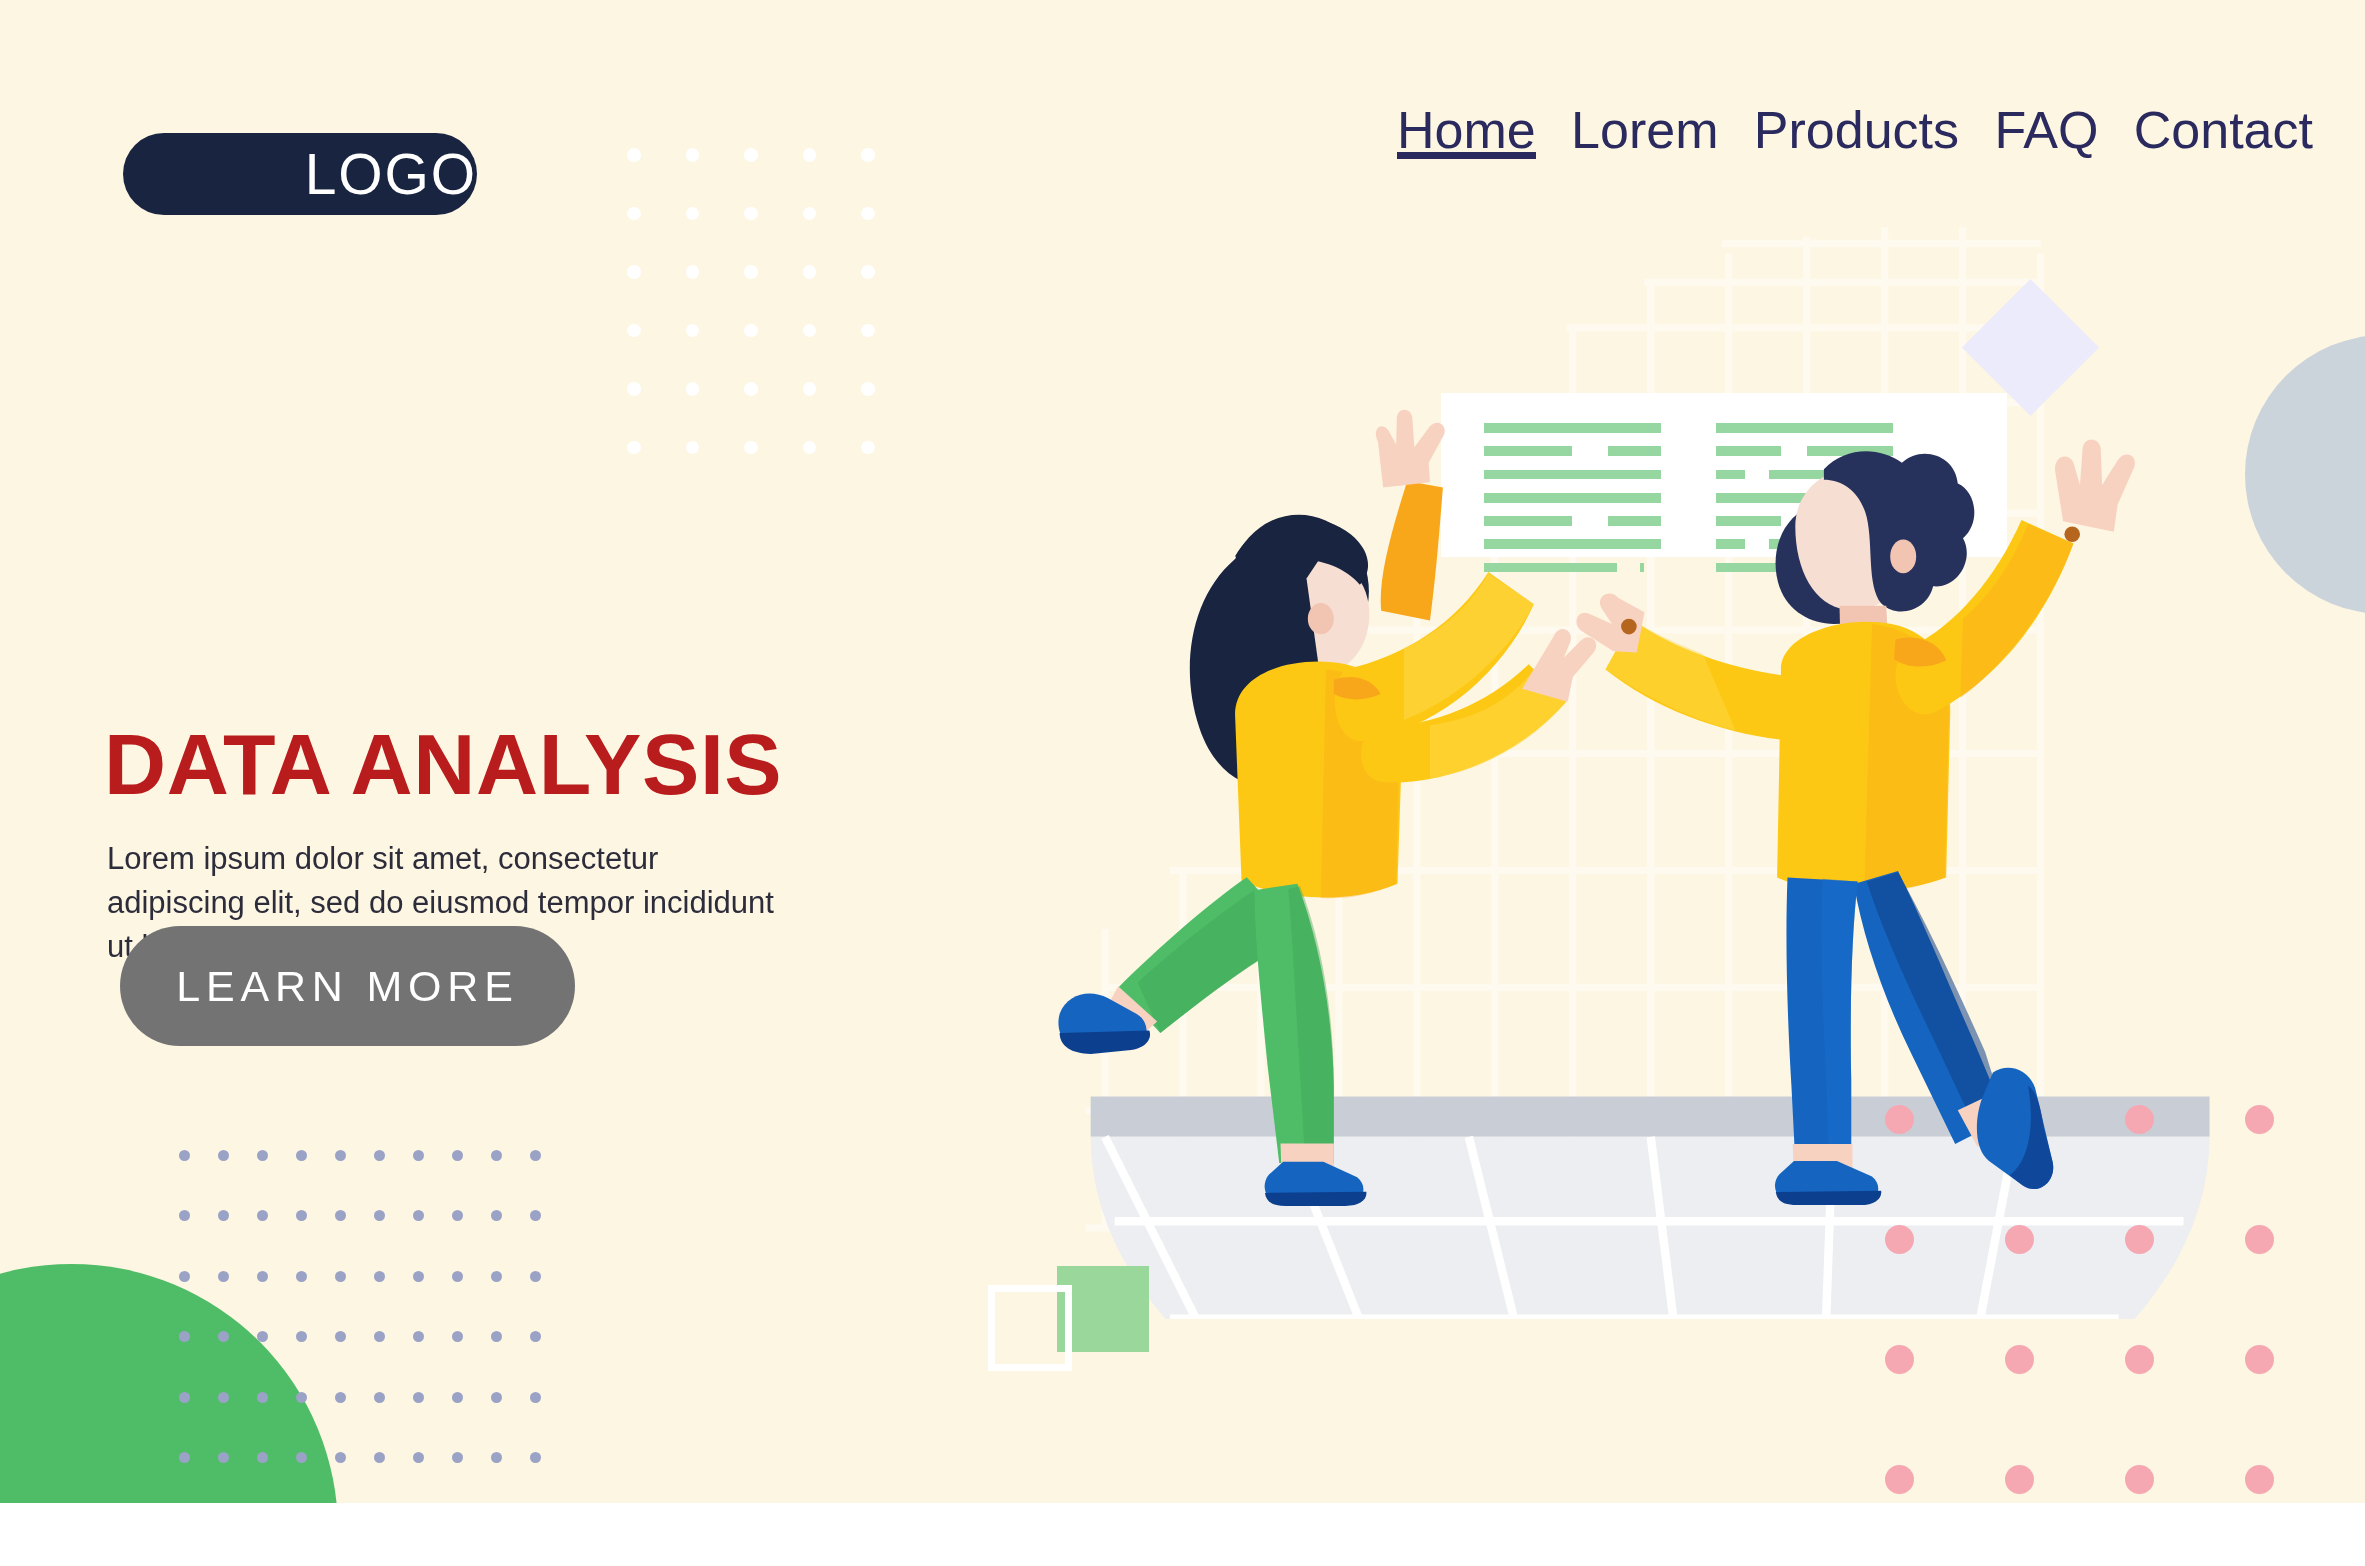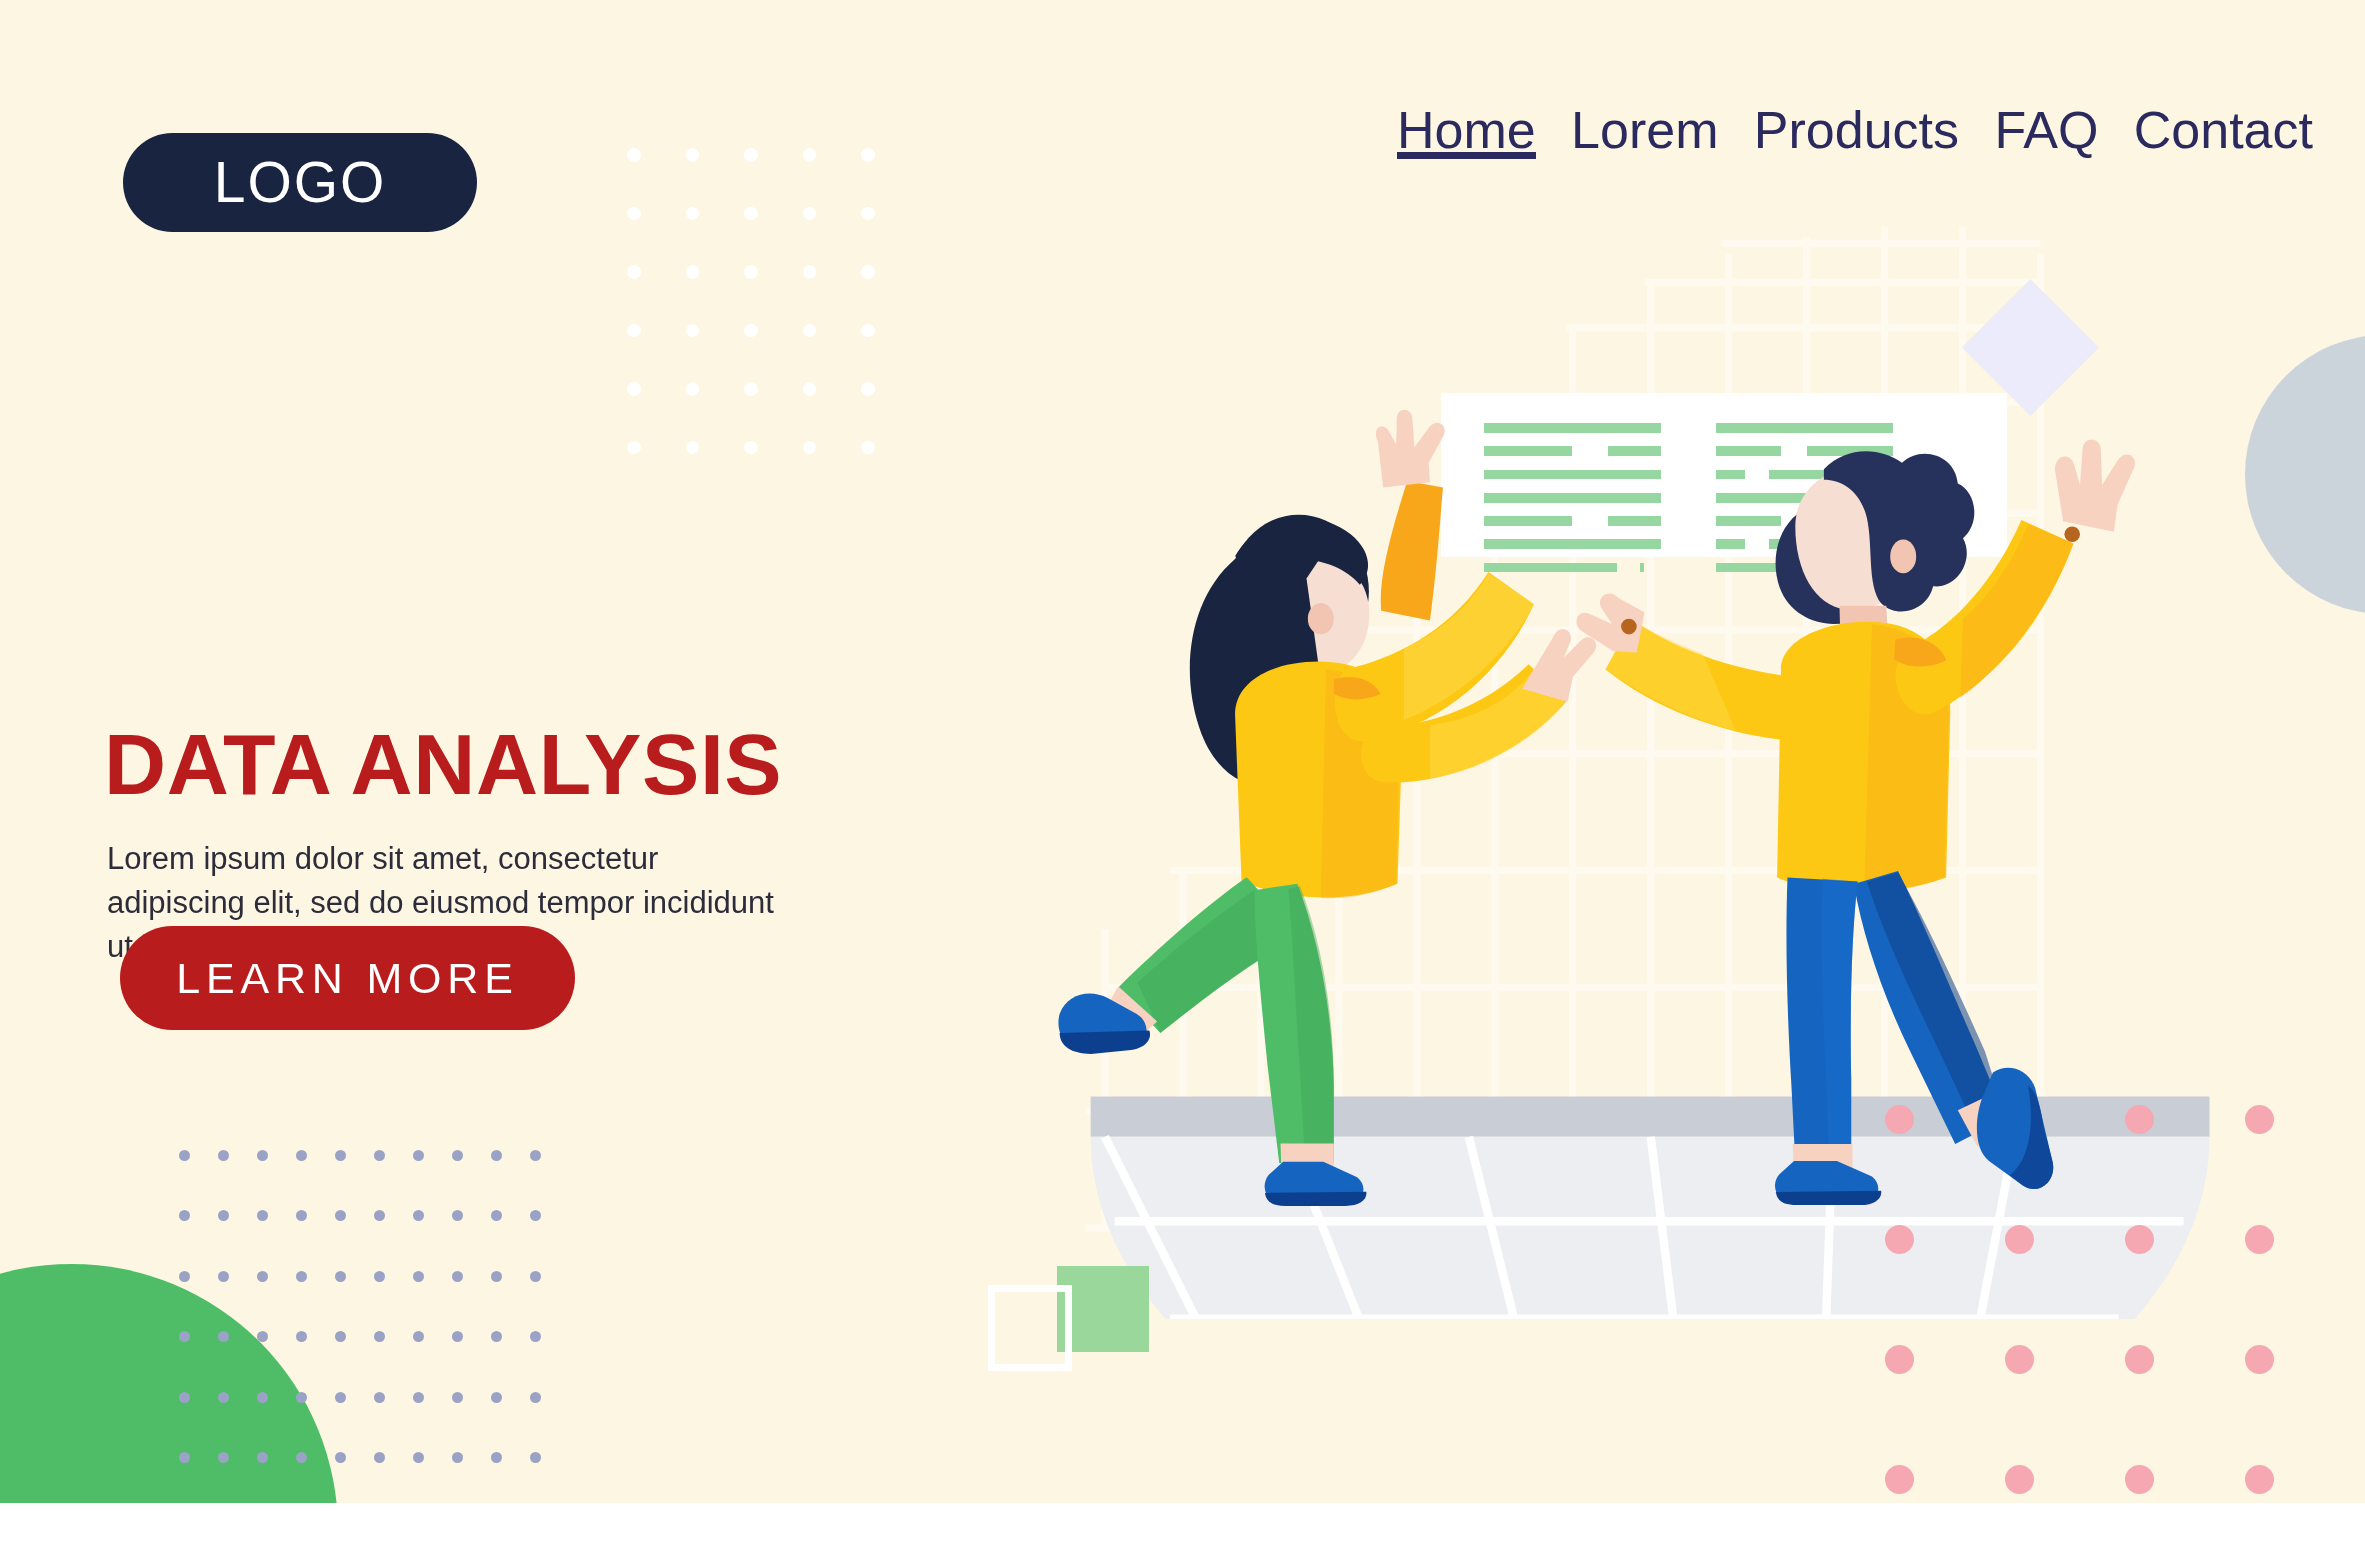--- a/index.html
+++ b/index.html
@@ -20,24 +20,24 @@
     left:0; top:0;
     width:2366px;
     height:1503px;
     background:#fdf6e3;
     overflow:hidden;
   }
   
   .logo-pill{
     position:absolute;
     left:123px; top:133px;
-    width:354px; height:99px;
+    width:354px; height:82px;
     background:#192440;
     border-radius:52px;
-    display:flex; align-items:center; justify-content:center;
+    display:flex; align-items:center; justify-content:flex-end;
   }
   .logo-pill span{
     color:#ffffff;
     font-size:57px;
     letter-spacing:1.9px;
     line-height:1;
     font-weight:400;
   }
   .nav{
     position:absolute;
@@ -77,22 +77,22 @@
     position:absolute;
     left:107px; top:806px;
     width:676px;
     color:#2c2c3a;
     font-size:31px;
     line-height:1.42;
   }
   .cta{
     position:absolute;
     left:120px; top:926px;
-    width:455px; height:104px;
-    background:#b91c1c;
+    width:455px; height:120px;
+    background:#737373;
     border-radius:65px;
     display:flex; align-items:center; justify-content:center;
     cursor:pointer;
   }
   .cta span{
     color:#ffffff;
     font-size:43px;
     letter-spacing:5.8px;
     line-height:1;
   }

